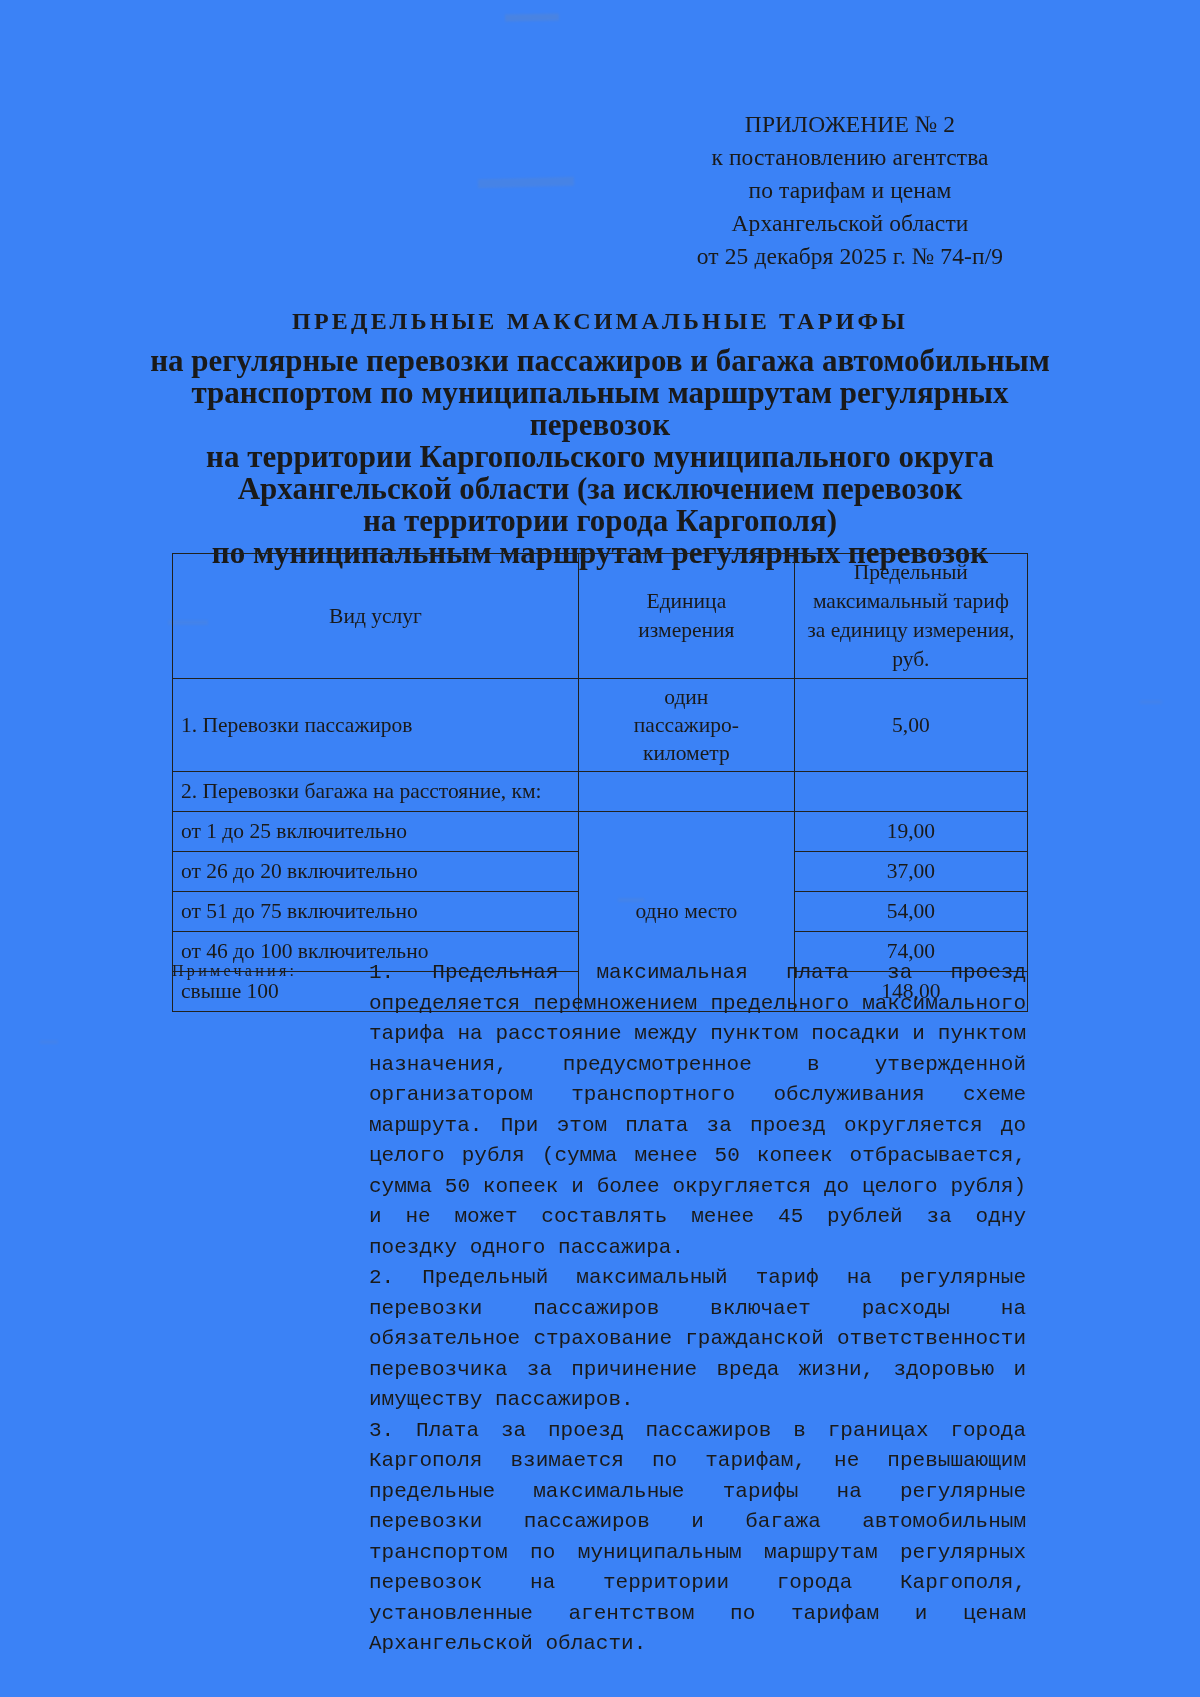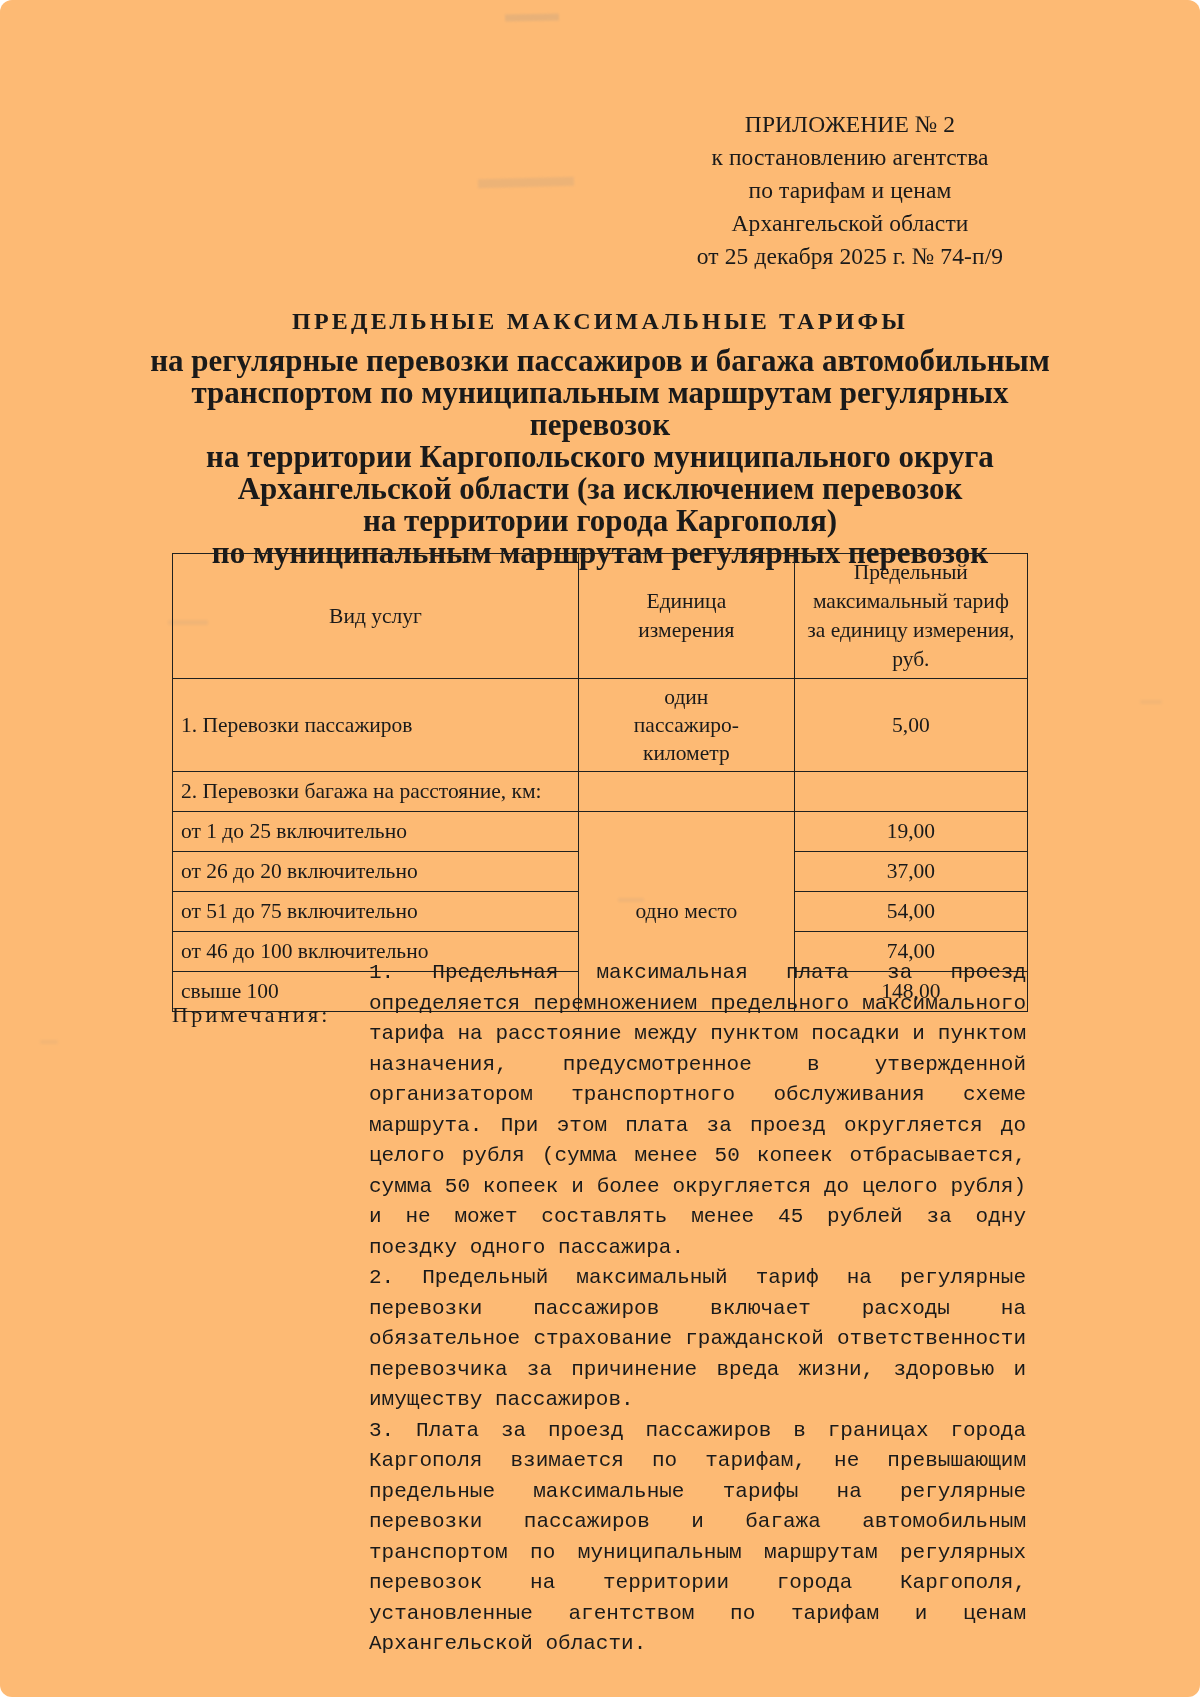--- a/index.html
+++ b/index.html
@@ -11,22 +11,21 @@
     width: 1200px;
     height: 1697px;
     font-family: "Liberation Serif", serif;
     color: #1a1a1a;
     position: relative;
     overflow: hidden;
   }
   .page {
     position: absolute;
     inset: 0;
-    background: #fdba74;
-    border-radius: 12px;
+    background: #3b82f6;
   }
   
   .smudge {
     position: absolute;
     opacity: 0.18;
     background: #8b8b8b;
     filter: blur(1.2px);
   }
   .s1 { left: 505px; top: 14px; width: 54px; height: 7px; transform: rotate(-1deg); }
   .s2 { left: 478px; top: 178px; width: 96px; height: 9px; transform: rotate(-1.5deg); opacity: 0.14; }
@@ -99,23 +98,22 @@
     left: 172px;
     top: 958px;
     width: 860px;
     font-size: 21px;
   }
   .notes-label {
     position: absolute;
     left: 0;
     top: 4px;
     width: 200px;
-    font-size: 22px;
+    font-size: 16px;
     letter-spacing: 3.3px;
-    margin-top: 40px;
   }
   .notes-body {
     position: absolute;
     left: 197px;
     top: 0;
     width: 657px;
     text-align: justify;
     line-height: 30.5px;
     font-family: Liberation Mono, monospace;
   }

